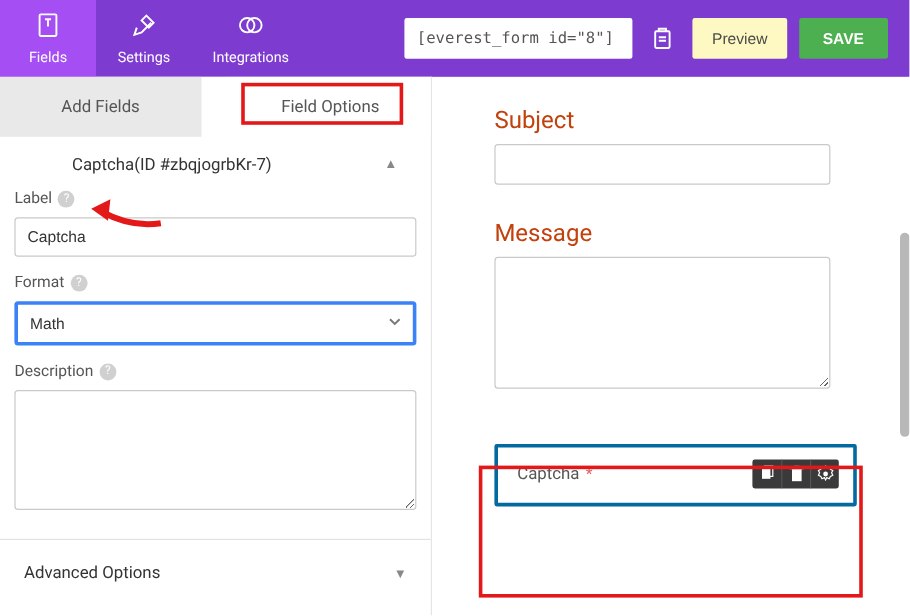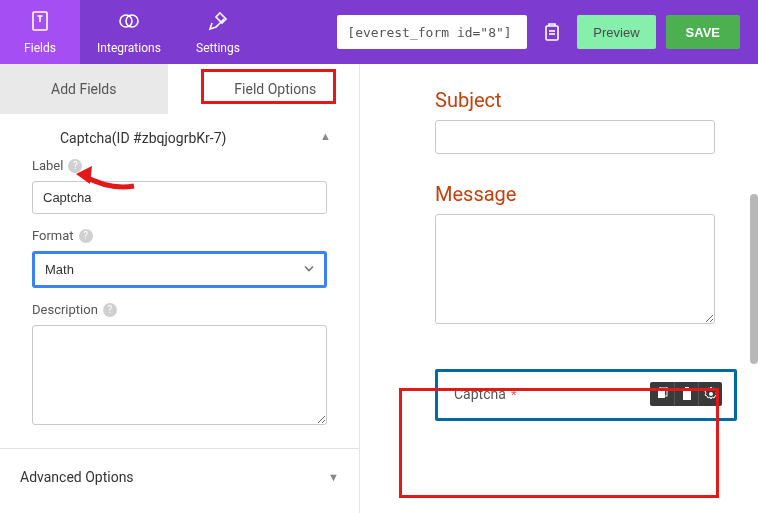--- a/index.html
+++ b/index.html
@@ -56,21 +56,21 @@
     width: 190px;
     border-radius: 2px;
   }
   .copy-btn {
     width: 30px; height: 30px;
     display: flex; align-items: center; justify-content: center;
     color: #fff;
     cursor: pointer;
   }
   .preview-btn {
-    background: #86efac;
+    background: #fef9c3;
     color: #4a4a4a;
     border: none;
     height: 34px;
     padding: 0 16px;
     border-radius: 2px;
     font-size: 13px;
     cursor: pointer;
   }
   .save-btn {
     background: #4caf50;
@@ -81,21 +81,20 @@
     border-radius: 2px;
     font-size: 13px;
     font-weight: 600;
     cursor: pointer;
   }
 
   
   .main {
     display: flex;
     height: calc(100% - 64px);
-    gap: 23px;
   }
   .sidebar {
     width: 360px;
     border-right: 1px solid #e5e5e5;
     background: #fff;
     overflow-y: auto;
   }
   .canvas {
     flex: 1;
     position: relative;
@@ -144,21 +143,21 @@
     display: flex;
     align-items: flex-start;
     justify-content: space-between;
     padding: 16px 28px 12px;
     font-size: 14px;
     color: #333;
     margin-left: 32px;
   }
   .panel-header-right { color: #888; font-size: 11px; cursor: pointer; }
   .form-group {
-    padding: 0 32px 14px;
+    padding: 0 12px 14px;
   }
   .form-label {
     display: flex;
     align-items: center;
     gap: 5px;
     font-size: 13px;
     color: #555;
     margin-bottom: 8px;
   }
   .help-dot {
@@ -301,37 +300,37 @@
       <span class="topnav-icon">
         <svg width="24" height="24" viewBox="0 0 24 24" fill="none" stroke="#fff" stroke-width="1.6">
           <rect x="5" y="3" width="14" height="18" rx="1"></rect>
           <line x1="12" y1="7" x2="12" y2="13"></line>
           <line x1="9.5" y1="7" x2="14.5" y2="7"></line>
           <polyline points="14 3 17 6" stroke="none"></polyline>
         </svg>
       </span>
       <span>Fields</span>
     </div>
+    <div class="topnav-item">
+      <span class="topnav-icon">
+        <svg width="24" height="24" viewBox="0 0 24 24" fill="none" stroke="#fff" stroke-width="1.6">
+          <path d="M14 4l6 6-4 4-6-6z"></path>
+          <path d="M6 14l-2 6 6-2 8-8"></path>
+        </svg>
+      </span>
+      <span>Settings</span>
+    </div>
     <div class="topnav-item" style="width:98px">
       <span class="topnav-icon">
         <svg width="26" height="24" viewBox="0 0 26 24" fill="none" stroke="#fff" stroke-width="1.6">
           <circle cx="10" cy="12" r="6"></circle>
           <circle cx="16" cy="12" r="6"></circle>
         </svg>
       </span>
       <span>Integrations</span>
-    </div>
-    <div class="topnav-item">
-      <span class="topnav-icon">
-        <svg width="24" height="24" viewBox="0 0 24 24" fill="none" stroke="#fff" stroke-width="1.6">
-          <path d="M14 4l6 6-4 4-6-6z"></path>
-          <path d="M6 14l-2 6 6-2 8-8"></path>
-        </svg>
-      </span>
-      <span>Settings</span>
     </div>
   </div>
 
   <div class="shortcode-wrap">
     <input class="shortcode-input" value="[everest_form id=&quot;8&quot;]" style="">
     <span class="copy-btn">
       <svg width="18" height="20" viewBox="0 0 18 20" fill="none" stroke="#fff" stroke-width="1.6">
         <rect x="3" y="4" width="12" height="14" rx="1"></rect>
         <path d="M6 4V2h6v2"></path>
         <line x1="6" y1="9" x2="12" y2="9"></line>

